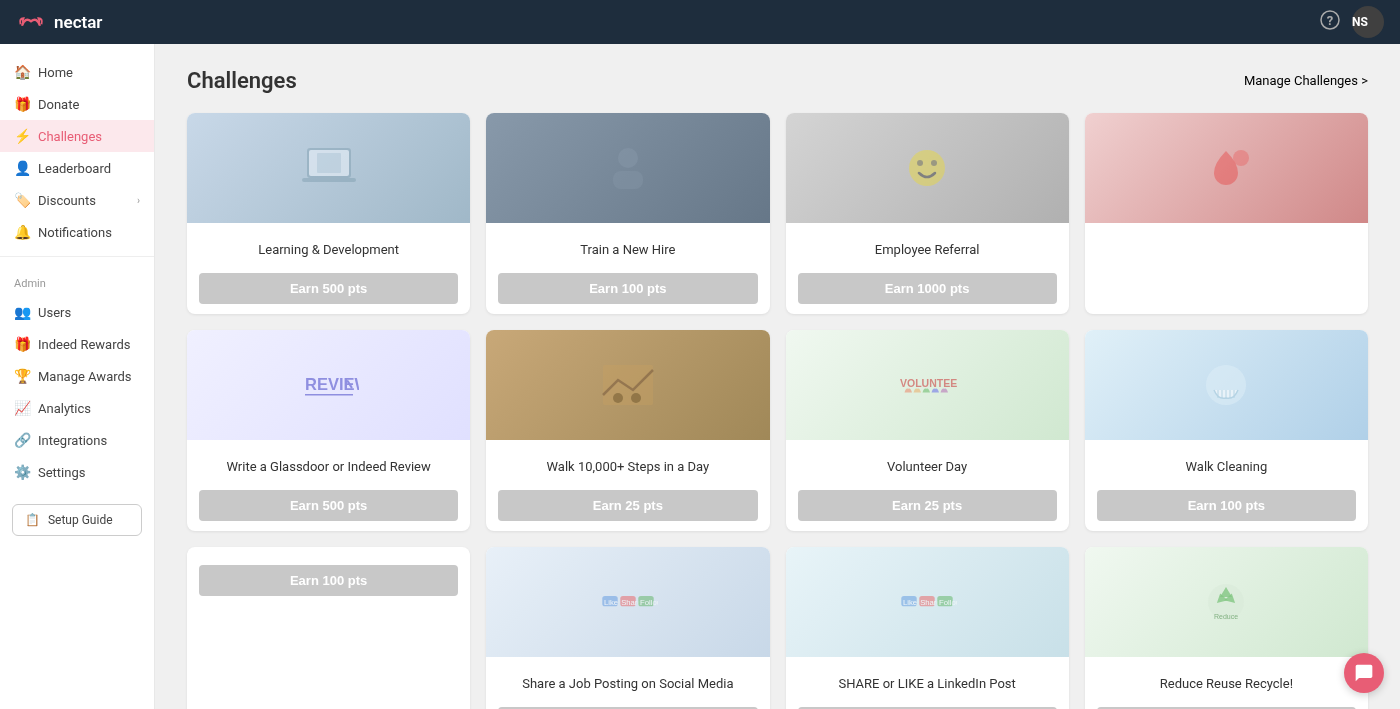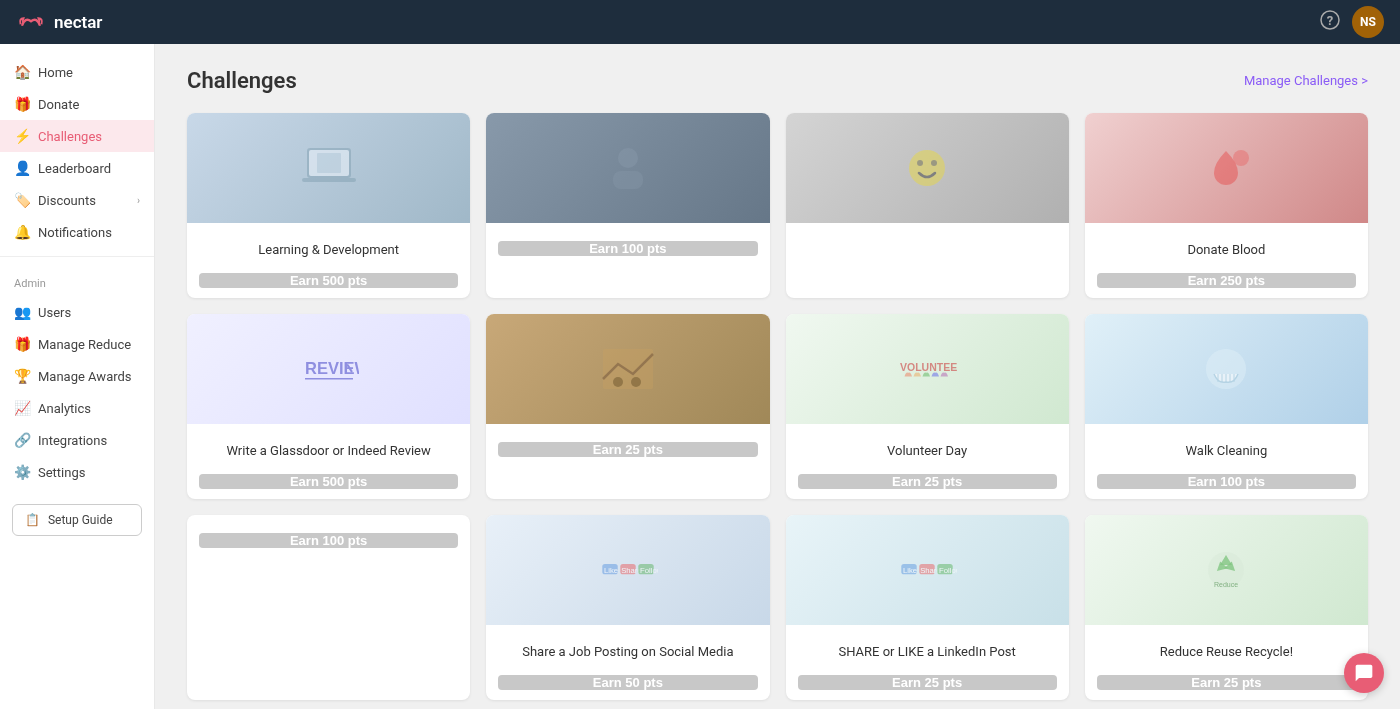--- a/index.html
+++ b/index.html
@@ -34,25 +34,25 @@
     }
     .topnav-help {
       color: #aaa;
       font-size: 18px;
       cursor: pointer;
     }
     .topnav-avatar {
       width: 32px;
       height: 32px;
       border-radius: 50%;
-      background: #a16207;
+      background: #404040;
       color: white;
       display: flex;
       align-items: center;
-      justify-content: center;
+      justify-content: flex-start;
       font-size: 12px;
       font-weight: bold;
       cursor: pointer;
     }
 
     
     .layout {
       display: flex;
       flex: 1;
       overflow: hidden;
@@ -125,21 +125,21 @@
       justify-content: space-between;
       margin-bottom: 20px;
     }
     .page-title {
       font-size: 22px;
       color: #333;
       font-weight: 600;
     }
     .manage-link {
       font-size: 13px;
-      color: #8b5cf6;
+      color: #000000;
       cursor: pointer;
       text-decoration: none;
     }
 
     
     .cards-grid {
       display: grid;
       grid-template-columns: repeat(4, 1fr);
       gap: 16px;
     }
@@ -173,20 +173,21 @@
       text-align: left;
       min-height: 32px;
       display: flex;
       align-items: center;
       justify-content: center;
     }
     .card-btn {
       display: block;
       width: 100%;
       margin-top: 8px;
+      padding: 8px;
       background: #c8c8c8;
       border: none;
       border-radius: 4px;
       color: white;
       font-size: 13px;
       font-weight: 600;
       text-align: center;
       cursor: pointer;
     }
 
@@ -307,21 +308,21 @@
     <hr class="sidebar-divider">
 
     <div class="sidebar-section">
       <div class="sidebar-section-label">Admin</div>
       <div class="sidebar-item">
         <span class="sidebar-icon">👥</span>
         <span>Users</span>
       </div>
       <div class="sidebar-item">
         <span class="sidebar-icon">🎁</span>
-        <span>Manage Reduce</span>
+        <span>Indeed Rewards</span>
       </div>
       <div class="sidebar-item">
         <span class="sidebar-icon">🏆</span>
         <span>Manage Awards</span>
       </div>
       <div class="sidebar-item">
         <span class="sidebar-icon">📈</span>
         <span>Analytics</span>
       </div>
       <div class="sidebar-item">
@@ -364,45 +365,46 @@
       </div>
 
       <div class="card">
         <div class="card-image img-person">
           <svg viewBox="0 0 60 50" fill="none">
             <circle cx="30" cy="15" r="10" fill="#8899aa" opacity="0.8"></circle>
             <rect x="15" y="28" width="30" height="18" rx="8" fill="#8899aa" opacity="0.6"></rect>
           </svg>
         </div>
         <div class="card-body">
+          <div class="card-title">Train a New Hire</div>
           <button class="card-btn">Earn 100 pts</button>
         </div>
       </div>
 
       <div class="card">
         <div class="card-image img-smiley">
           <svg viewBox="0 0 60 50" fill="none">
             <circle cx="30" cy="25" r="18" fill="#e8d840" opacity="0.8"></circle>
             <circle cx="23" cy="20" r="3" fill="#555" opacity="0.7"></circle>
             <circle cx="37" cy="20" r="3" fill="#555" opacity="0.7"></circle>
             <path d="M22 30 Q30 38 38 30" stroke="#555" stroke-width="2.5" fill="none" stroke-linecap="round"></path>
           </svg>
         </div>
+        <div class="card-body">
+          <div class="card-title">Employee Referral</div>
+          <button class="card-btn">Earn 1000 pts</button>
+        </div>
       </div>
 
       <div class="card">
         <div class="card-image img-blood">
           <svg viewBox="0 0 60 50" fill="none">
             <path d="M30 8 Q42 20 42 30 A12 12 0 0 1 18 30 Q18 20 30 8Z" fill="#e84040" opacity="0.7"></path>
             <circle cx="45" cy="15" r="8" fill="#ee4444" opacity="0.5"></circle>
           </svg>
-        </div>
-        <div class="card-body">
-          <div class="card-title">Donate Blood</div>
-          <button class="card-btn">Earn 250 pts</button>
         </div>
       </div>
 
       <div class="card">
         <div class="card-image img-review">
           <svg viewBox="0 0 80 50" fill="none">
             <text x="8" y="32" font-size="22" font-weight="bold" fill="#5555cc" font-family="Arial">REVIEW</text>
             <line x1="8" y1="38" x2="72" y2="38" stroke="#5555cc" stroke-width="2"></line>
             <path d="M65 20 L70 28" stroke="#5555cc" stroke-width="3" stroke-linecap="round"></path>
           </svg>
@@ -416,20 +418,21 @@
       <div class="card">
         <div class="card-image img-steps">
           <svg viewBox="0 0 60 50" fill="none">
             <rect x="5" y="5" width="50" height="40" rx="2" fill="#c8a060" opacity="0.6"></rect>
             <path d="M5 35 L20 20 L35 30 L55 10" stroke="#806040" stroke-width="2.5" fill="none"></path>
             <circle cx="20" cy="38" r="5" fill="#604820" opacity="0.7"></circle>
             <circle cx="38" cy="38" r="5" fill="#604820" opacity="0.7"></circle>
           </svg>
         </div>
         <div class="card-body">
+          <div class="card-title">Walk 10,000+ Steps in a Day</div>
           <button class="card-btn">Earn 25 pts</button>
         </div>
       </div>
 
       <div class="card">
         <div class="card-image img-volunteer">
           <svg viewBox="0 0 80 50" fill="none">
             <text x="4" y="28" font-size="14" font-weight="bold" fill="#cc4444" font-family="Arial">VOLUNTEER</text>
             <path d="M10 35 Q12 28 15 30 Q18 28 20 35" fill="#ee6644" opacity="0.7"></path>
             <path d="M22 35 Q24 28 27 30 Q30 28 32 35" fill="#ee9944" opacity="0.7"></path>

